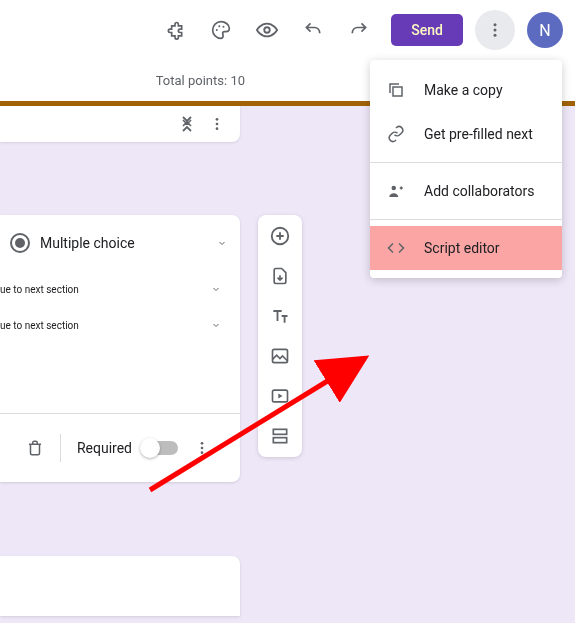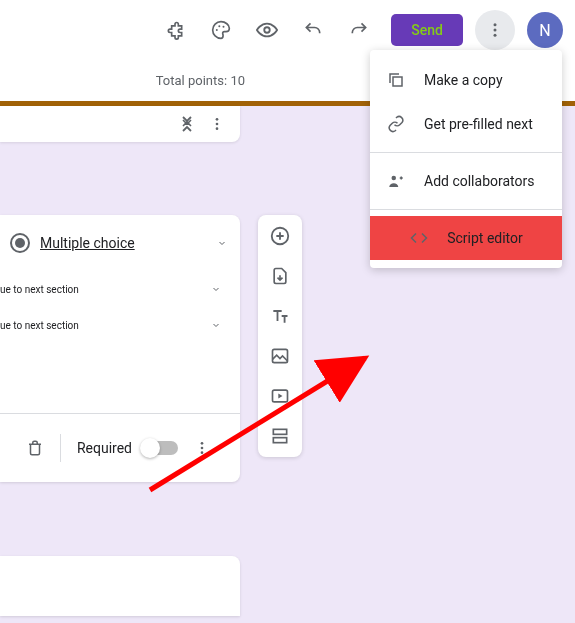--- a/index.html
+++ b/index.html
@@ -4,41 +4,41 @@
   <style>
     * { margin: 0; padding: 0; box-sizing: border-box; font-family: 'Google Sans', Roboto, Arial, sans-serif; }
     body { width: 575px; height: 623px; background: #eee7f8; overflow: hidden; position: relative; }
     
     .top-bar {
       position: absolute; top: 0; left: 0; right: 0; height: 60px;
       background: #fff; display: flex; align-items: center;
       justify-content: flex-end; padding-right: 12px; gap: 6px;
     }
     .icon-btn { width: 40px; height: 40px; display: flex; align-items: center; justify-content: center; border-radius: 50%; cursor: pointer; color: #5f6368; }
-    .send-btn { background: #673ab7; color: #84cc16; padding: 8px 20px; border-radius: 5px; font-size: 14px; font-weight: 500; margin: 0 6px; cursor: pointer; }
+    .send-btn { background: #673ab7; color: #fef9c3; padding: 8px 20px; border-radius: 5px; font-size: 14px; font-weight: 500; margin: 0 6px; cursor: pointer; }
     .more-btn { width: 40px; height: 40px; background: #e8eaed; border-radius: 50%; display: flex; align-items: center; justify-content: center; cursor: pointer; color: #5f6368; }
     .avatar { width: 36px; height: 36px; background: #5c6bc0; color: #fff; border-radius: 50%; display: flex; align-items: center; justify-content: center; font-size: 16px; margin-left: 6px; }
     
     .points-bar { position: absolute; top: 60px; left: 0; right: 0; height: 46px; background: #fff; border-bottom: 5px solid #a16207; display: flex; align-items: center; justify-content: flex-end; padding-right: 330px; color: #5f6368; font-size: 13px; }
     
     .question-header {
       position: absolute; top: 106px; left: 0; width: 240px; height: 36px;
       background: #fff; display: flex; align-items: center; justify-content: flex-end;
       padding-right: 8px; gap: 8px; border-bottom-right-radius: 8px; box-shadow: 0 1px 3px rgba(0,0,0,0.1);
     }
     .collapse-icon { color: #5f6368; display: flex; flex-direction: column; line-height: 6px; font-size: 14px; }
     
     .question-card {
       position: absolute; top: 215px; left: 0; width: 240px;
       background: #fff; border-radius: 0 8px 8px 0; box-shadow: 0 1px 3px rgba(0,0,0,0.12);
     }
     .qtype-row { display: flex; align-items: center; padding: 18px 12px 18px 4px; gap: 10px; }
     .radio-icon { width: 20px; height: 20px; border: 2px solid #5f6368; border-radius: 50%; display: flex; align-items: center; justify-content: center; flex-shrink: 0; margin-left: 6px;}
     .radio-icon::after { content: ''; width: 10px; height: 10px; background: #5f6368; border-radius: 50%; }
-    .qtype-label { flex: 1; font-size: 14px; color: #202124; text-decoration: underline; }
+    .qtype-label { flex: 1; font-size: 14px; color: #202124; }
     .dropdown-arrow { color: #5f6368; }
     .goto-row { display: flex; align-items: center; justify-content: space-between; padding: 12px 18px 12px 0; font-size: 10px; color: #202124; }
     .divider { height: 1px; background: #dadce0; margin: 10px 0 0 0; }
     .footer-row { display: flex; align-items: center; justify-content: flex-end; padding: 14px 24px; gap: 10px; }
     .vdivider { width: 1px; height: 28px; background: #dadce0; margin: 0 6px; }
     .req-label { font-size: 14px; color: #202124; }
     .toggle { width: 36px; height: 14px; background: #bdbdbd; border-radius: 8px; position: relative; }
     .toggle::after { content: ''; position: absolute; width: 20px; height: 20px; background: #fff; border-radius: 50%; top: -3px; left: -2px; box-shadow: 0 1px 3px rgba(0,0,0,0.3); }
     
     .next-card {
@@ -47,26 +47,26 @@
     }
     
     .side-toolbar {
       position: absolute; top: 215px; left: 258px; width: 44px;
       background: #fff; border-radius: 8px; box-shadow: 0 1px 4px rgba(0,0,0,0.15);
       display: flex; flex-direction: column; align-items: center; padding: 10px 0; gap: 18px;
     }
     .tool-icon { width: 22px; height: 22px; display: flex; align-items: center; justify-content: center; color: #5f6368; cursor: pointer; }
     
     .dropdown-menu {
-      position: absolute; top: 50px; left: 370px; width: 192px;
+      position: absolute; top: 60px; left: 370px; width: 192px;
       background: #fff; border-radius: 4px; box-shadow: 0 2px 10px rgba(0,0,0,0.2);
       display: flex; flex-direction: column; padding: 8px 0;
     }
     .menu-item { display: flex; align-items: center; padding: 12px 16px; gap: 18px; font-size: 14px; color: #202124; cursor: pointer; }
-    .menu-item.highlighted { background: #ef4444; justify-content: center; }
+    .menu-item.highlighted { background: #fca5a5; }
     .menu-icon { width: 20px; height: 20px; display: flex; align-items: center; justify-content: center; color: #5f6368; flex-shrink: 0; }
     .menu-divider { height: 1px; background: #dadce0; margin: 6px 0; }
     
     .arrow-annotation { position: absolute; top: 340px; left: 140px; pointer-events: none; }
     
     svg { display: block; }
   </style>
 </head>
 <body>
 

